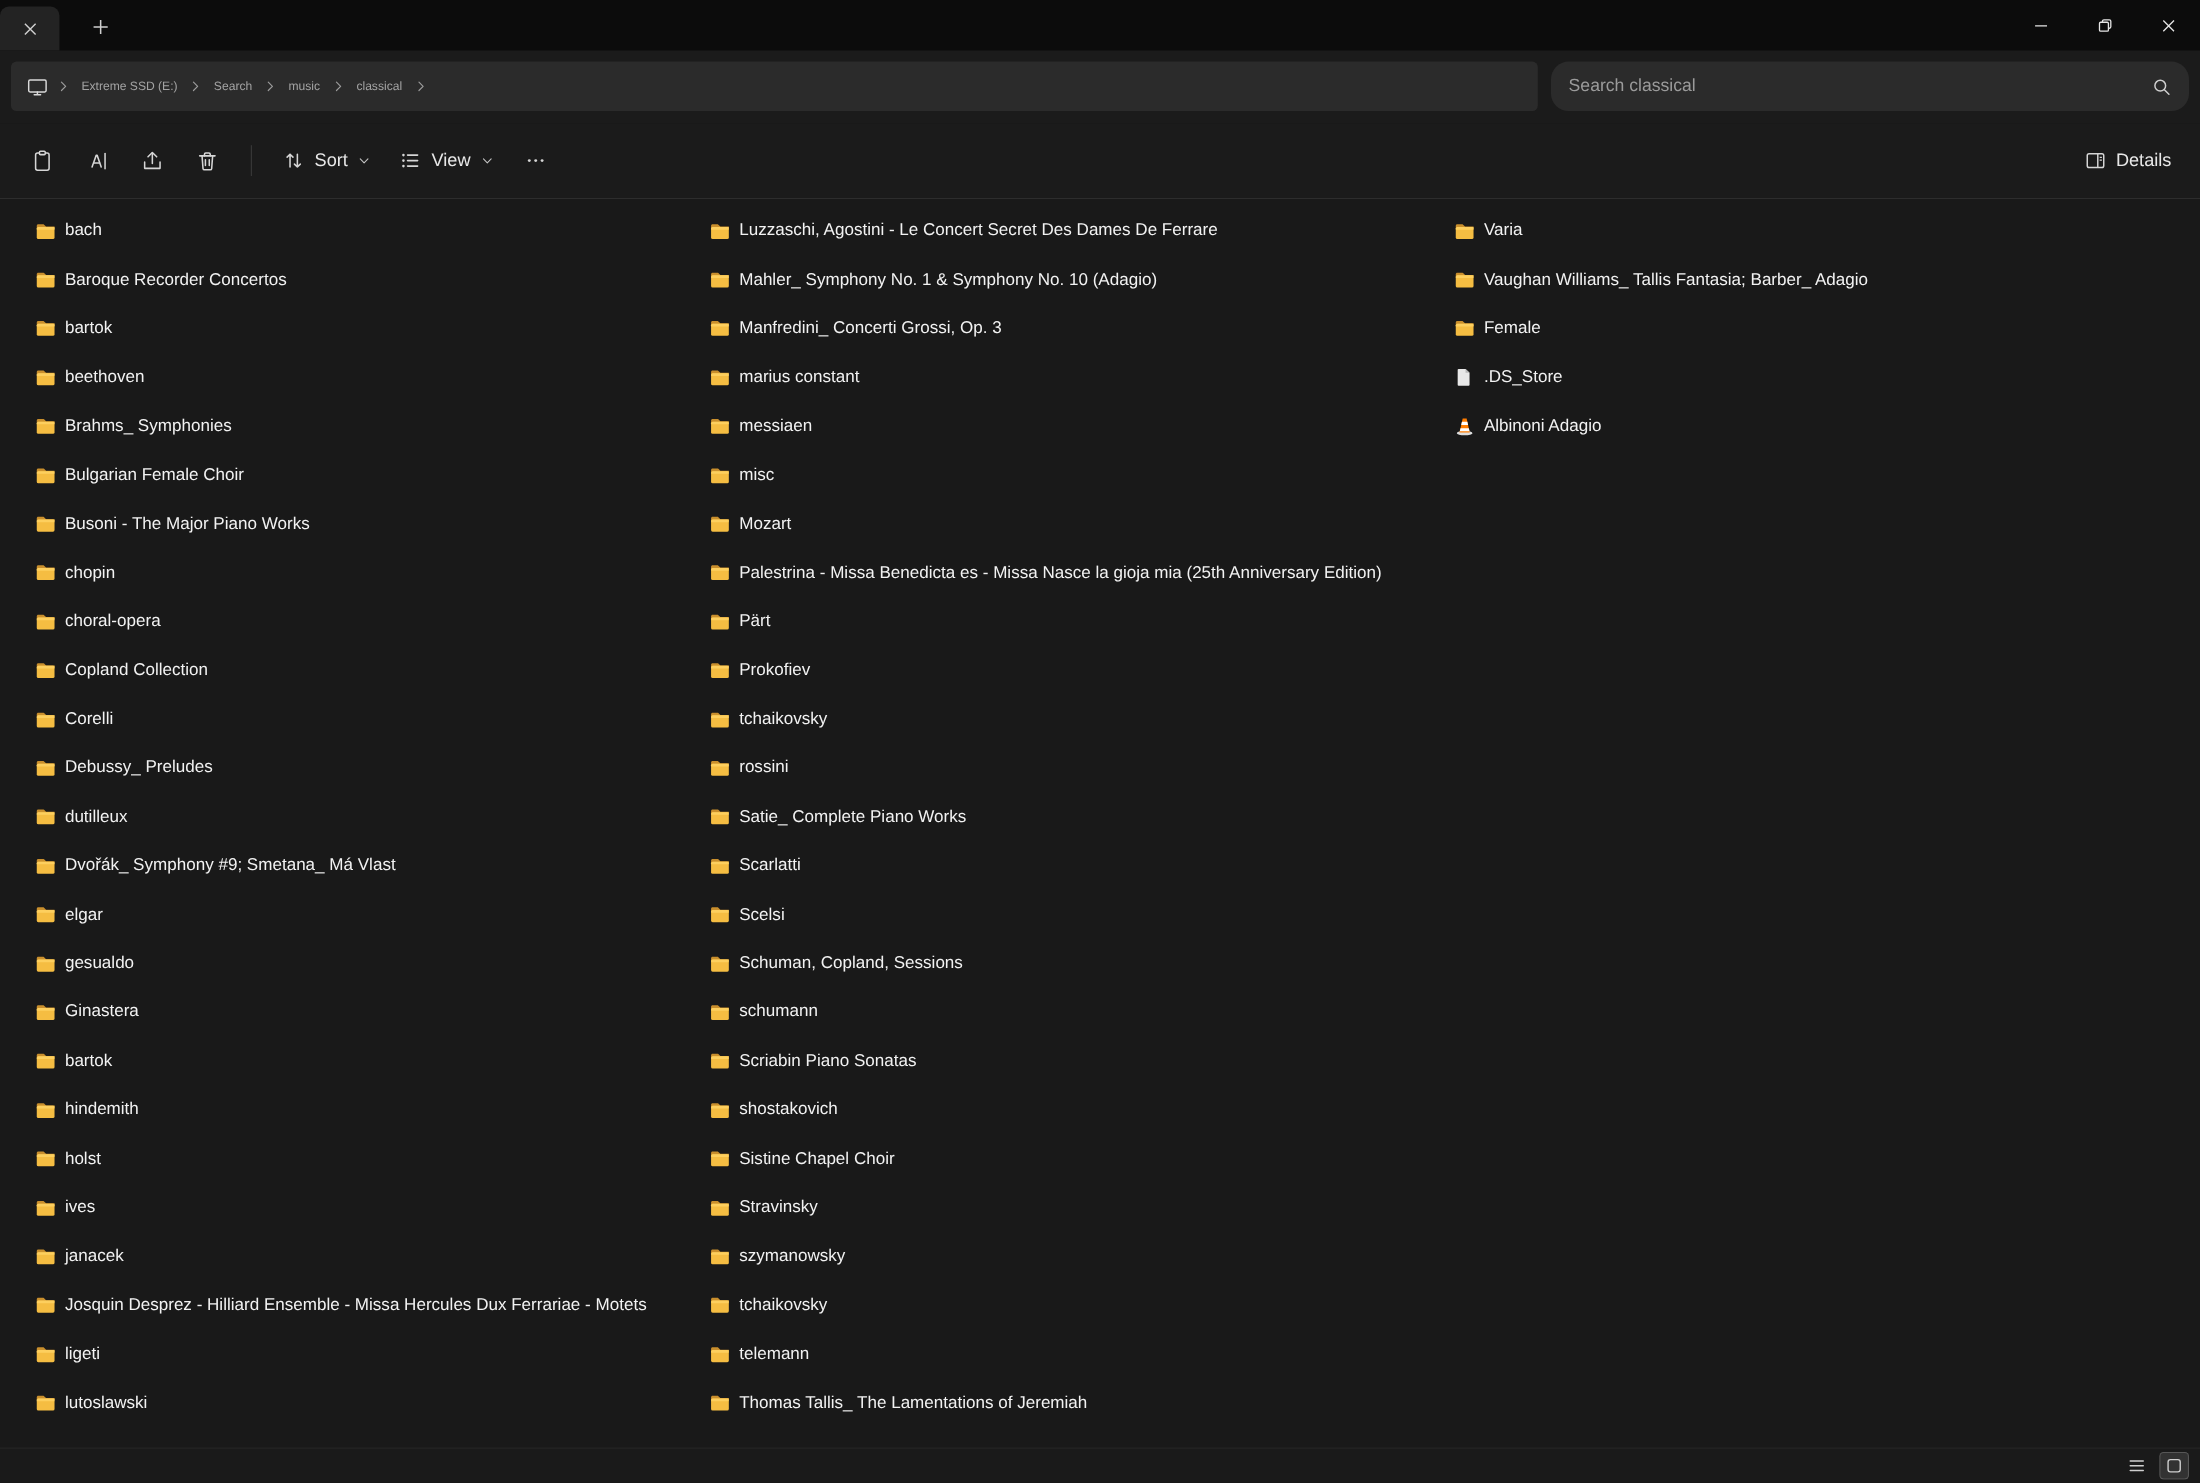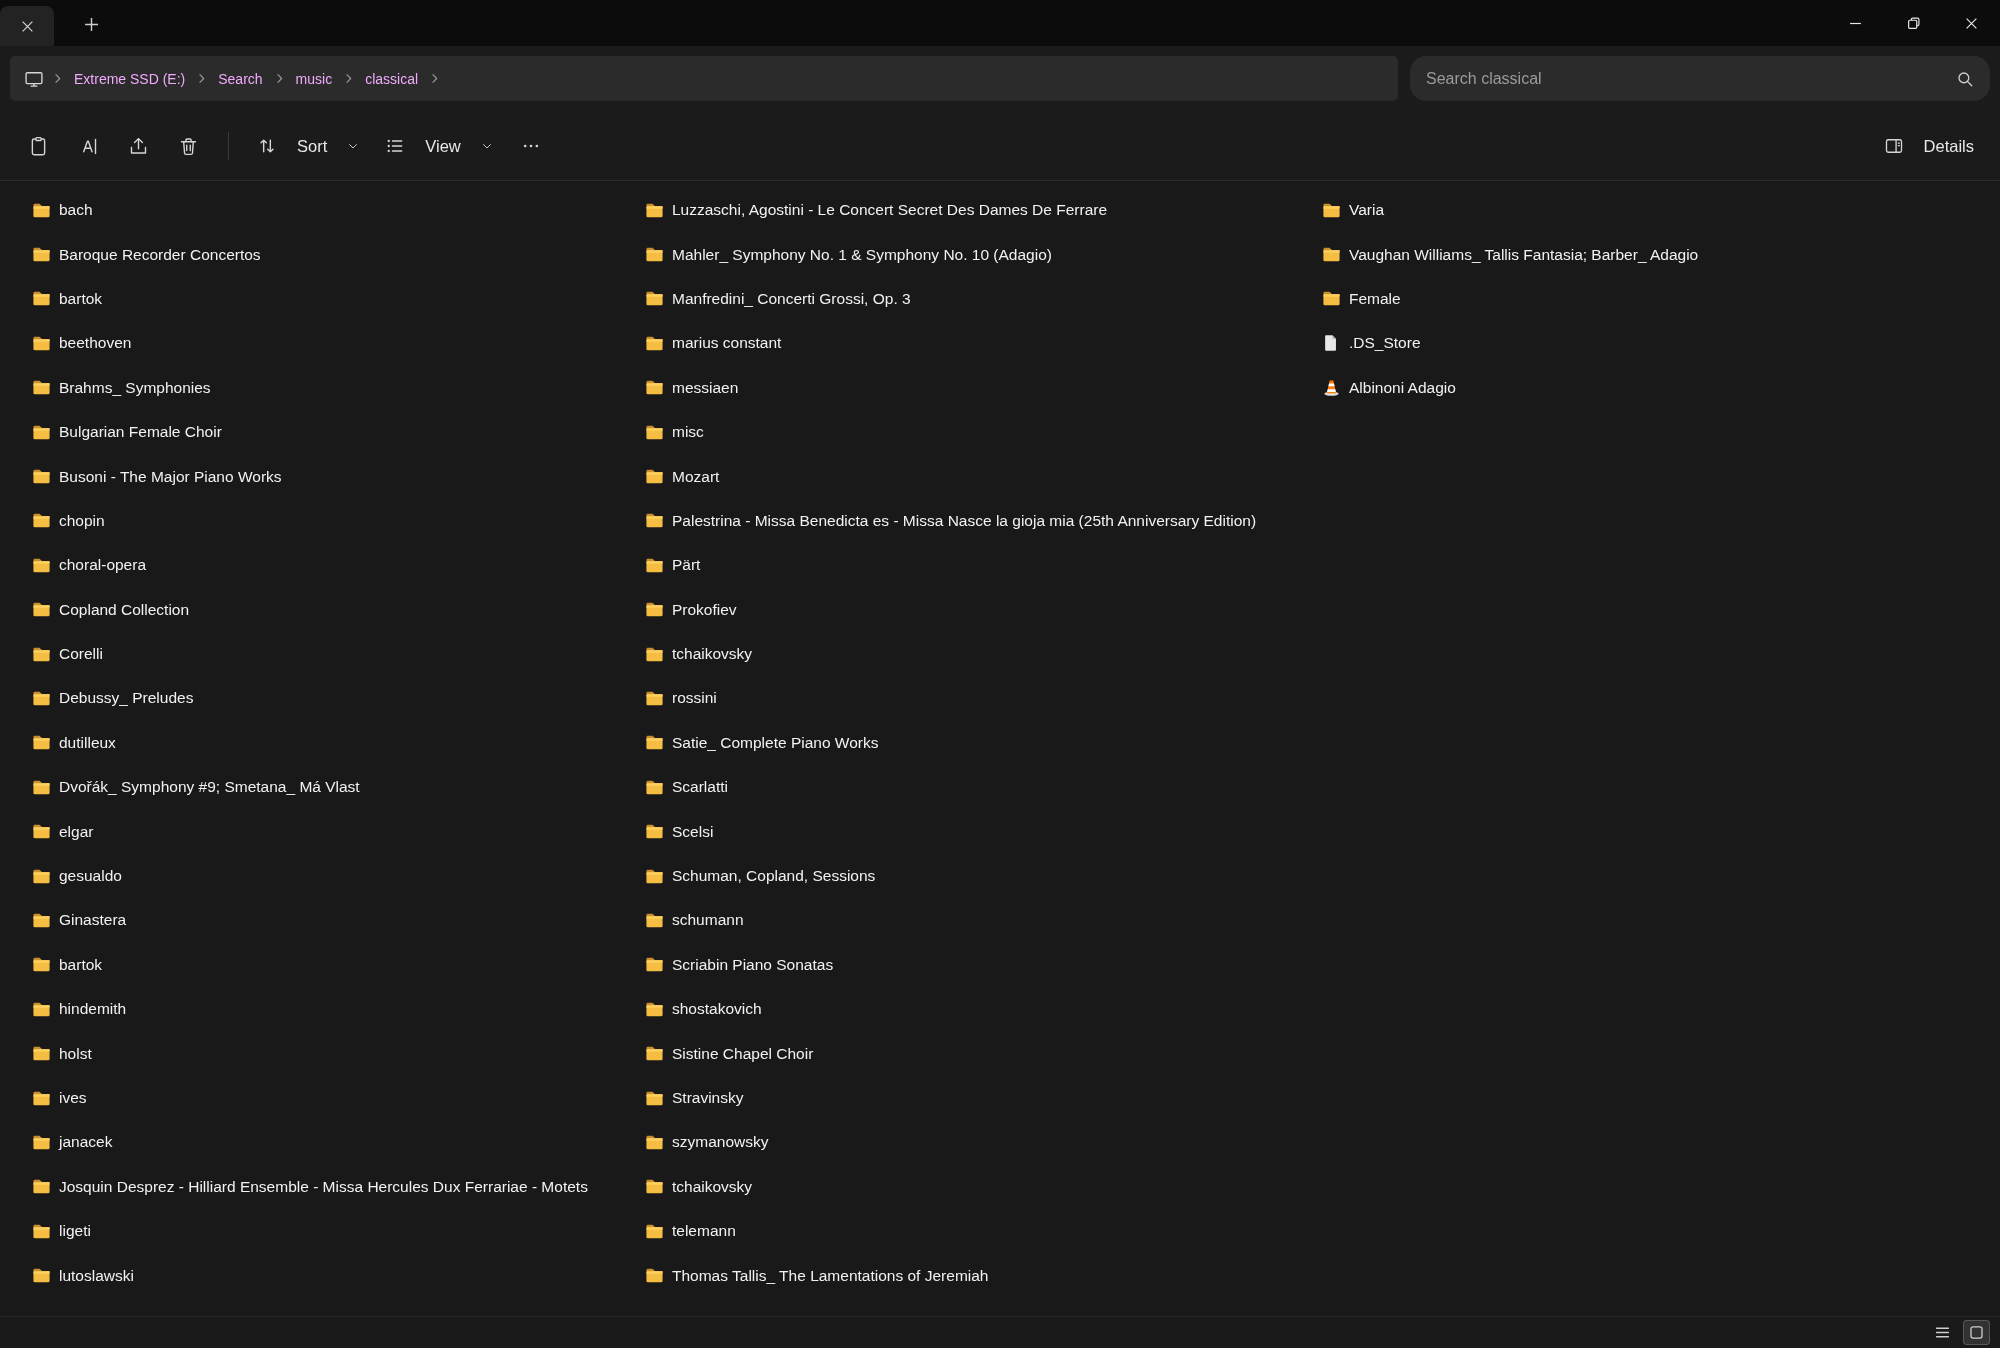--- a/index.html
+++ b/index.html
@@ -18,35 +18,35 @@
   .newtab{position:absolute;left:76px;top:10px;width:30px;height:28px;border-radius:5px;
           display:flex;align-items:center;justify-content:center}
   .wincontrols{position:absolute;right:0;top:0;height:46px;display:flex}
   .winbtn{width:58px;height:46px;display:flex;align-items:center;justify-content:center}
 
   
   .headerband{position:absolute;top:46px;left:0;right:0;height:66px;background:#1b1b1b}
   .addressbar{position:absolute;left:10px;top:10px;height:45px;width:1388px;background:#2b2b2b;
               border-radius:5px;display:flex;align-items:center;padding:0 14px}
   .ab-ic{display:flex;align-items:center;margin-right:6px}
-  .crumb{padding:0 9px;font-size:14px;color:#f0abfc;white-space:nowrap;border-radius:4px;
+  .crumb{padding:0 9px;font-size:11px;color:#a3a3a3;white-space:nowrap;border-radius:4px;
          height:34px;display:flex;align-items:center}
   .crumb-chev{display:flex;align-items:center;margin:0 1px}
   #crumb-host{display:flex;align-items:center}
   .searchbar{position:absolute;right:10px;top:10px;height:45px;width:580px;background:#2b2b2b;
              border-radius:16px;display:flex;align-items:center;padding:0 16px}
   .searchbar input{flex:1;background:transparent;border:none;outline:none;color:#e9e9e9;
                    font-size:16px;font-family:inherit}
   .searchbar input::placeholder{color:#9b9b9b}
 
   
   .toolbar{position:absolute;top:112px;left:0;right:0;height:69px;background:#1b1b1b;
            border-bottom:1px solid #2d2d2d;display:flex;align-items:center;padding:0 16px;gap:6px}
   .tbtn{height:44px;min-width:44px;display:flex;align-items:center;justify-content:center;
-        gap:20px;border-radius:5px;padding:0 10px}
+        gap:9px;border-radius:5px;padding:0 10px}
   .tsep{width:1px;height:28px;background:#3a3a3a;margin:0 12px}
   .tlabel{font-size:16.5px;color:#e8e8e8;white-space:nowrap}
   .spacer{flex:1}
 
   
   .content{position:absolute;top:182px;left:0;right:0;bottom:32px;overflow:hidden}
   .col{position:absolute;top:6px}
   #col-1{left:25px;width:615px}
   #col-2{left:638px;width:680px}
   #col-3{left:1315px;width:660px}

